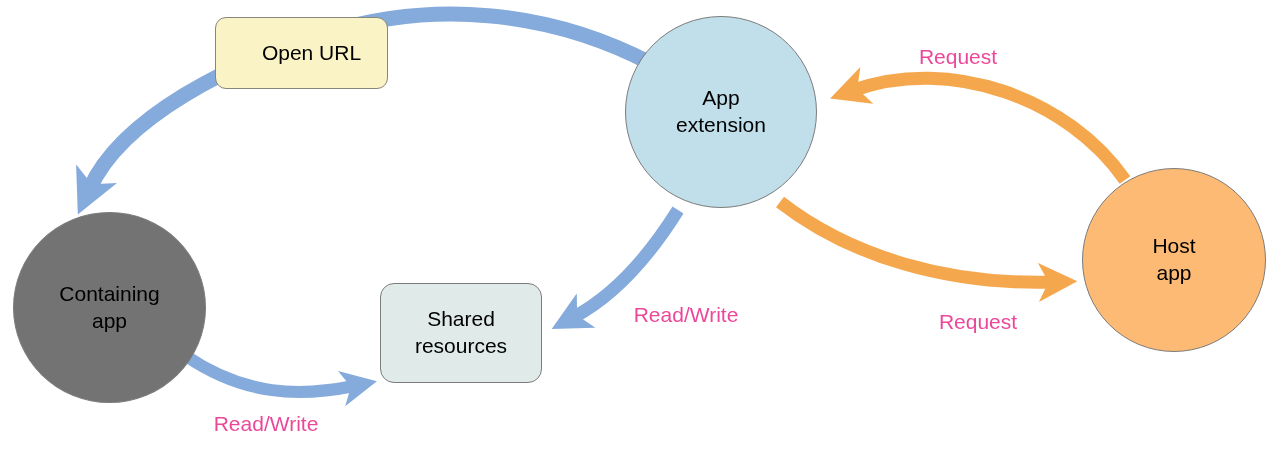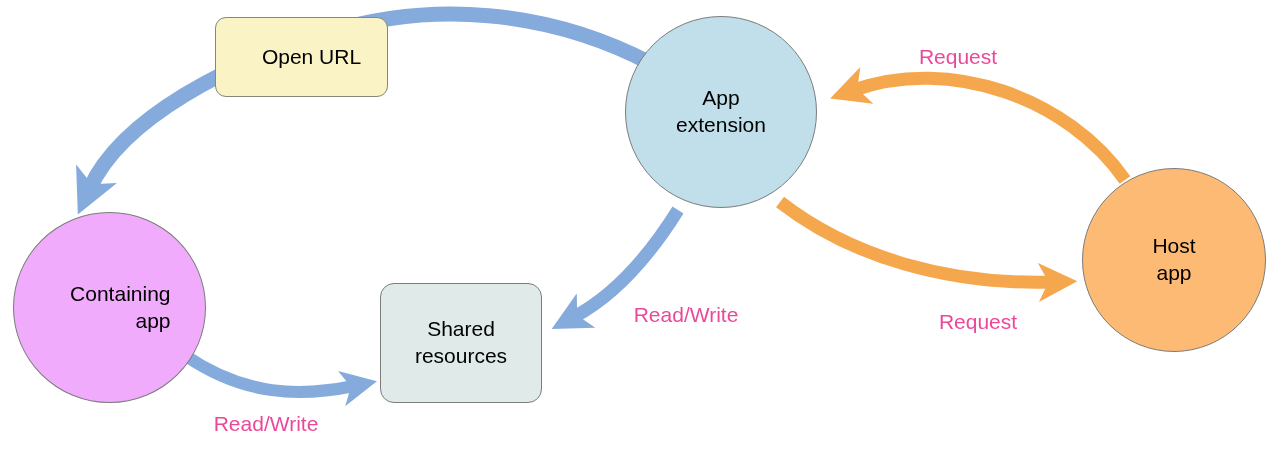--- a/index.html
+++ b/index.html
@@ -40,39 +40,38 @@
   }
   .circle {
     border-radius: 50%;
     border: 1.5px solid #7c7c7c;
   }
   .rounded-box {
     border-radius: 11px;
     border: 1.5px solid #86867b;
   }
   #node-open-url {
-    left: 215px; top: 17px; width: 173px; height: 80px;
+    left: 215px; top: 17px; width: 173px; height: 72px;
     background: #faf3c6;
     padding-left: 20px;
   }
   #node-app-extension {
     left: 625px; top: 16px; width: 192px; height: 192px;
     background: #c1dfea;
   }
   #node-containing-app {
     left: 13px; top: 212px; width: 193px; height: 191px;
-    background: #f0abfc;
-    text-align: right;
+    background: #737373;
   }
   #node-host-app {
     left: 1082px; top: 168px; width: 184px; height: 184px;
     background: #fdba74;
   }
   #node-shared-resources {
-    left: 380px; top: 283px; width: 162px; height: 120px;
+    left: 380px; top: 283px; width: 162px; height: 100px;
     background: #dfeae9;
     border-color: #7c7c7c;
     border-radius: 14px;
     justify-content: center;
   }
   .label-w110 { width: 112px; }
   .label-w120 { width: 122px; }
   .label-w70  { width: 72px; }
   .edge-label {
     position: absolute;

